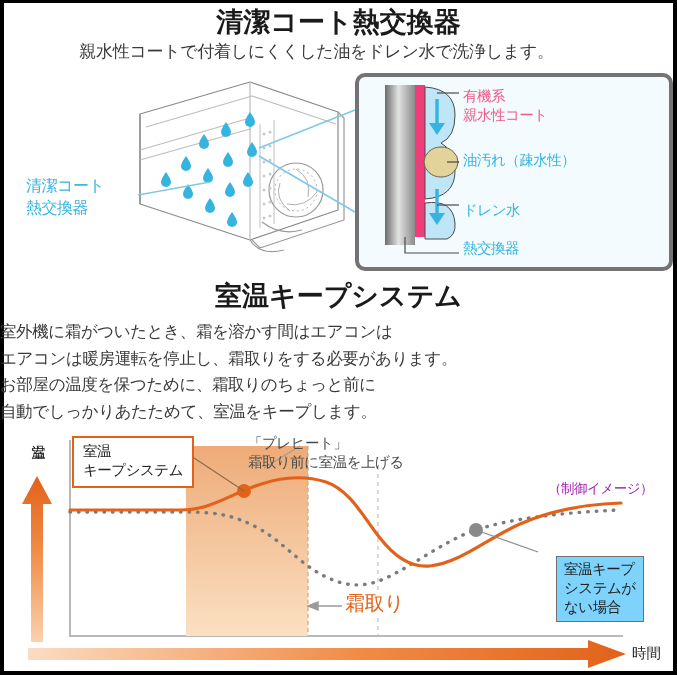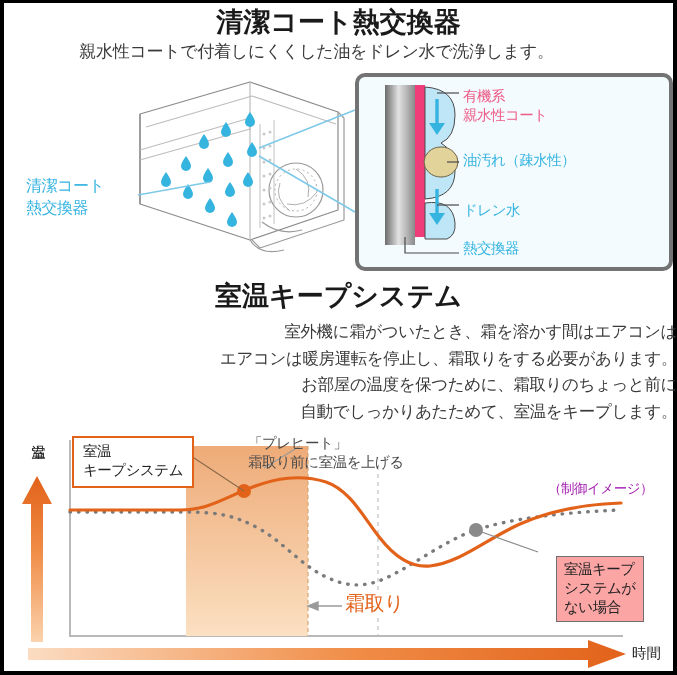--- a/index.html
+++ b/index.html
@@ -45,21 +45,21 @@
   #lbl-oil{left:104px;top:74px;}
   #lbl-drain{left:104px;top:124px;}
   #lbl-hx{left:104px;top:162px;}
 
   
   .sec2-title{
     position:absolute;left:0;top:278px;width:677px;text-align:center;
     font-size:27px;font-weight:bold;color:#1a1a1a;
   }
   .sec2-body{
-    position:absolute;left:0;top:318px;width:677px;text-align:right;
+    position:absolute;left:0;top:318px;width:677px;text-align:left;
     font-size:16.5px;line-height:1.62;color:#3a3a3a;letter-spacing:-0.4px;
   }
 
   
   .chart{position:absolute;left:0;top:432px;width:677px;height:243px;}
   .yaxis-label{
     position:absolute;left:24px;top:2px;width:22px;
     font-size:14px;line-height:1.05;color:#222;text-align:center;
     writing-mode:vertical-rl;
   }
@@ -80,21 +80,21 @@
     position:absolute;left:248px;top:2px;
     font-size:14.5px;line-height:1.32;color:#4a4a4a;letter-spacing:-0.5px;
     white-space:pre-line;z-index:6;
   }
   .ctrlimg{
     position:absolute;left:548px;top:48px;
     font-size:13.5px;color:#a21caf;letter-spacing:-0.5px;z-index:6;
   }
   .nobox{
     position:absolute;left:556px;top:124px;
-    border:1.7px solid #6f6f6f;background:#fca5a5;
+    border:1.7px solid #6f6f6f;background:#7dd3fc;
     padding:3px 7px 4px 7px;
     font-size:14.5px;line-height:1.3;color:#222;letter-spacing:-0.5px;
     white-space:pre-line;z-index:6;
   }
   .frostlbl{
     position:absolute;left:342px;top:158px;
     font-size:20px;color:#e2621a;letter-spacing:-0.5px;z-index:6;
     background:#fff;padding:0 3px;
   }
 </style>

